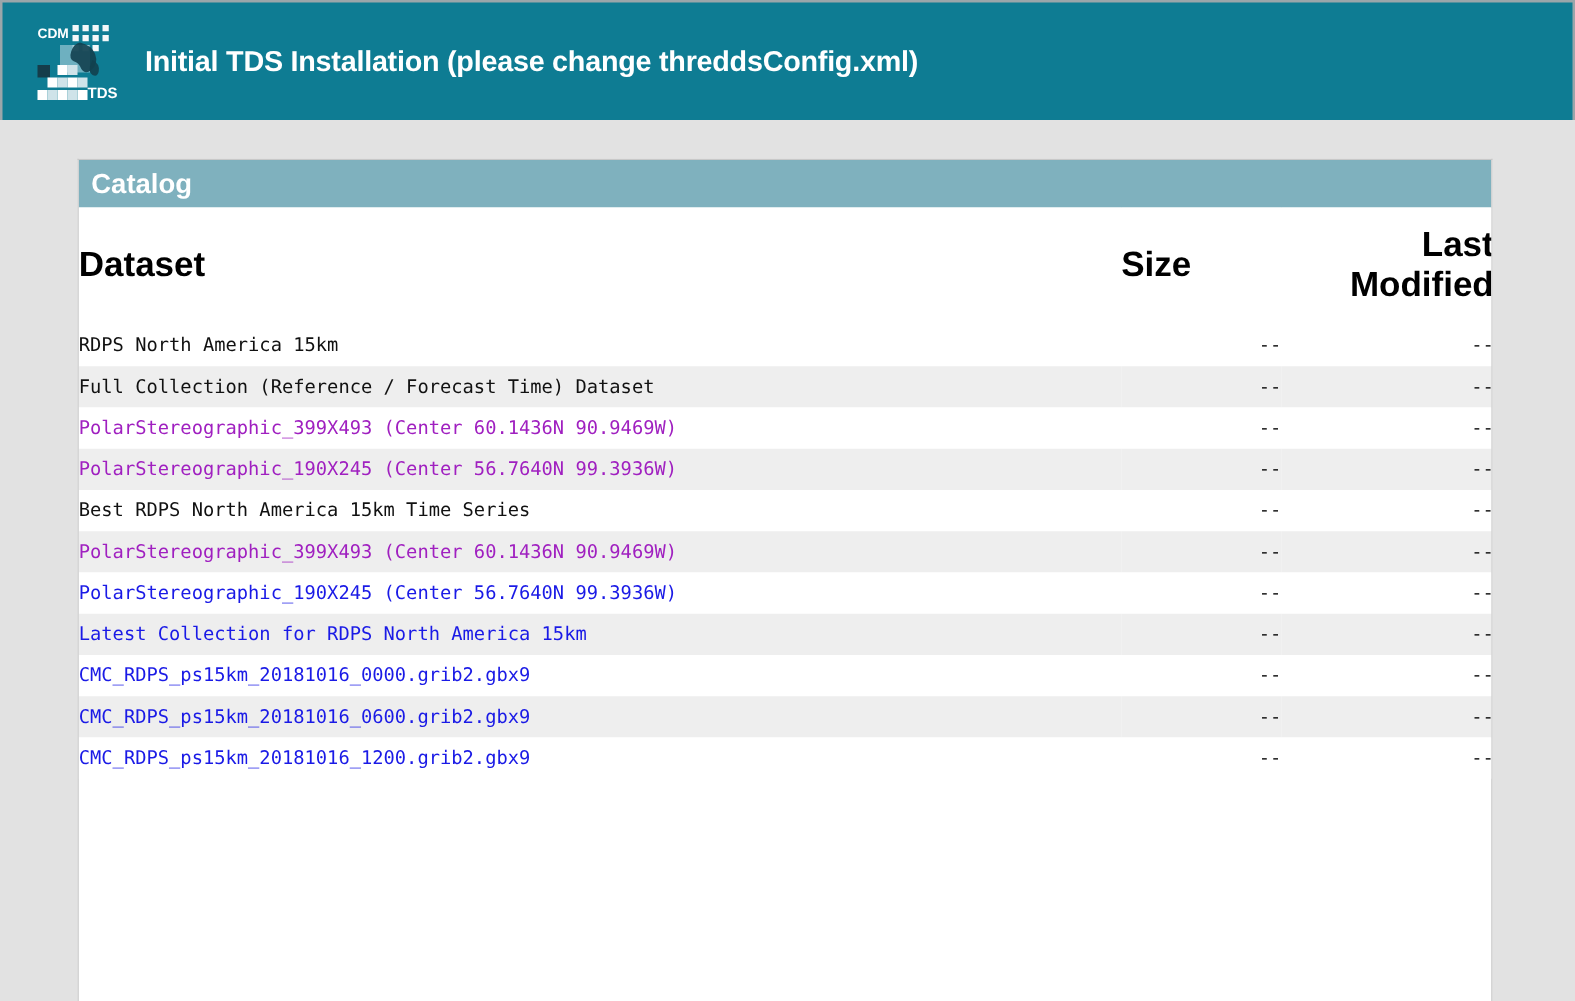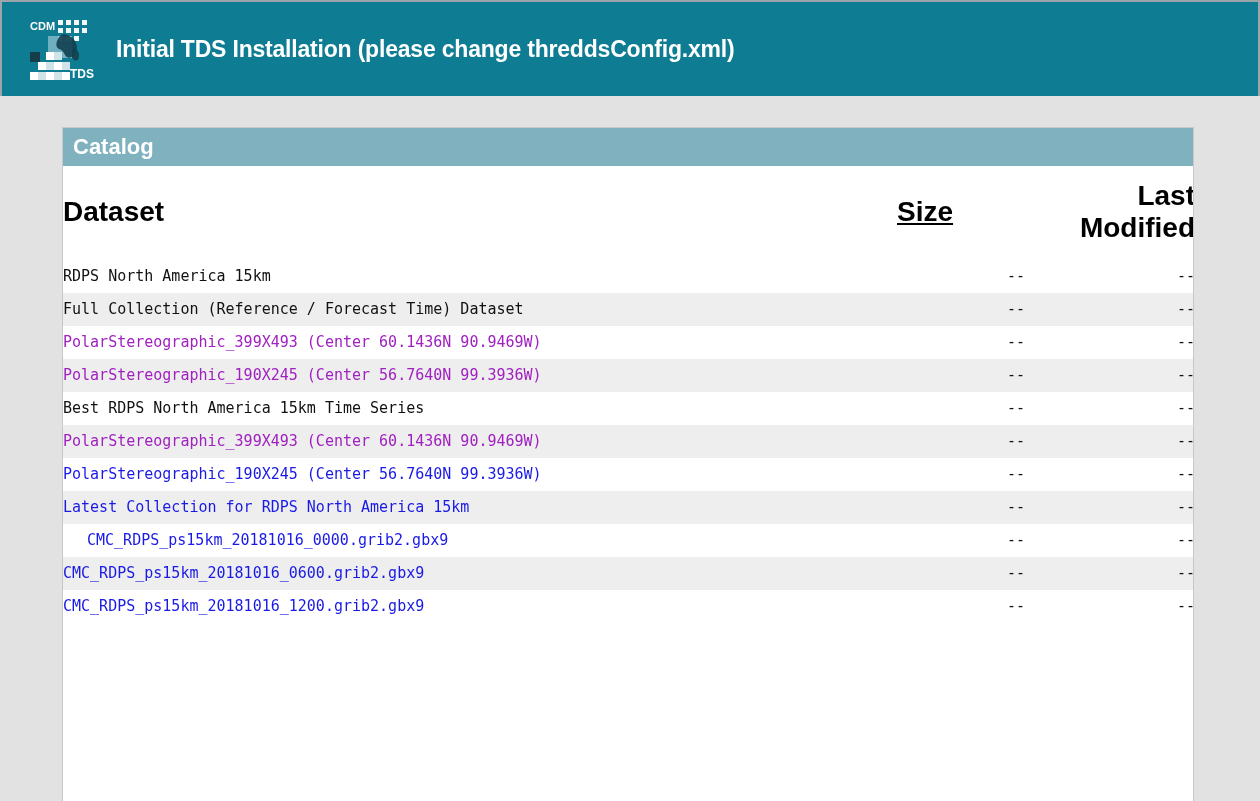--- a/index.html
+++ b/index.html
@@ -76,21 +76,21 @@
     font-size: 28px;
     font-weight: bold;
     color: #000;
     padding: 14px 0 16px 0;
     text-align: left;
     vertical-align: middle;
     font-family: "Liberation Sans", sans-serif;
     background: #ffffff;
   }
   th.th-dataset { padding-left: 25px; }
-  th.th-size    { text-align: right; padding-right: 20px; text-decoration: underline; }
+  th.th-size    { text-align: right; padding-right: 20px; }
   th.th-mod     { text-align: right !important; padding-right: 16px; }
 
   #catalog-table tbody tr { background: #ffffff; }
   #catalog-table tbody tr.alt { background: #eeeeee; }
 
   #catalog-table tbody td {
     font-family: "DejaVu Sans Mono", "Liberation Mono", monospace;
     font-size: 15px;
     vertical-align: middle;
     padding: 0;
@@ -235,21 +235,21 @@
           <td class="cell-dataset ind4"><span class="name-wrap"><a class="lbl link" href="#" style="text-decoration: none;">PolarStereographic_190X245 (Center 56.7640N 99.3936W)</a></span></td>
           <td class="cell-size">--</td>
           <td class="cell-mod">--</td>
         </tr>
         <tr class="alt">
           <td class="cell-dataset ind3"><span class="name-wrap"><a class="lbl link" href="#" style="text-decoration: none;">Latest Collection for RDPS North America 15km</a></span></td>
           <td class="cell-size">--</td>
           <td class="cell-mod">--</td>
         </tr>
         <tr class=" has-folder">
-          <td class="cell-dataset ind2"><span class="name-wrap"><a class="lbl link" href="#" style="text-decoration: none; margin-left: 24px;">CMC_RDPS_ps15km_20181016_0000.grib2.gbx9</a></span></td>
+          <td class="cell-dataset ind2"><span class="name-wrap"><a class="lbl link" href="#" style="text-decoration: none;">CMC_RDPS_ps15km_20181016_0000.grib2.gbx9</a></span></td>
           <td class="cell-size">--</td>
           <td class="cell-mod">--</td>
         </tr>
         <tr class="alt has-folder">
           <td class="cell-dataset ind2"><span class="name-wrap"><a class="lbl link" href="#" style="text-decoration: none;">CMC_RDPS_ps15km_20181016_0600.grib2.gbx9</a></span></td>
           <td class="cell-size">--</td>
           <td class="cell-mod">--</td>
         </tr>
         <tr class=" has-folder">
           <td class="cell-dataset ind2"><span class="name-wrap"><a class="lbl link" href="#" style="text-decoration: none;">CMC_RDPS_ps15km_20181016_1200.grib2.gbx9</a></span></td>

